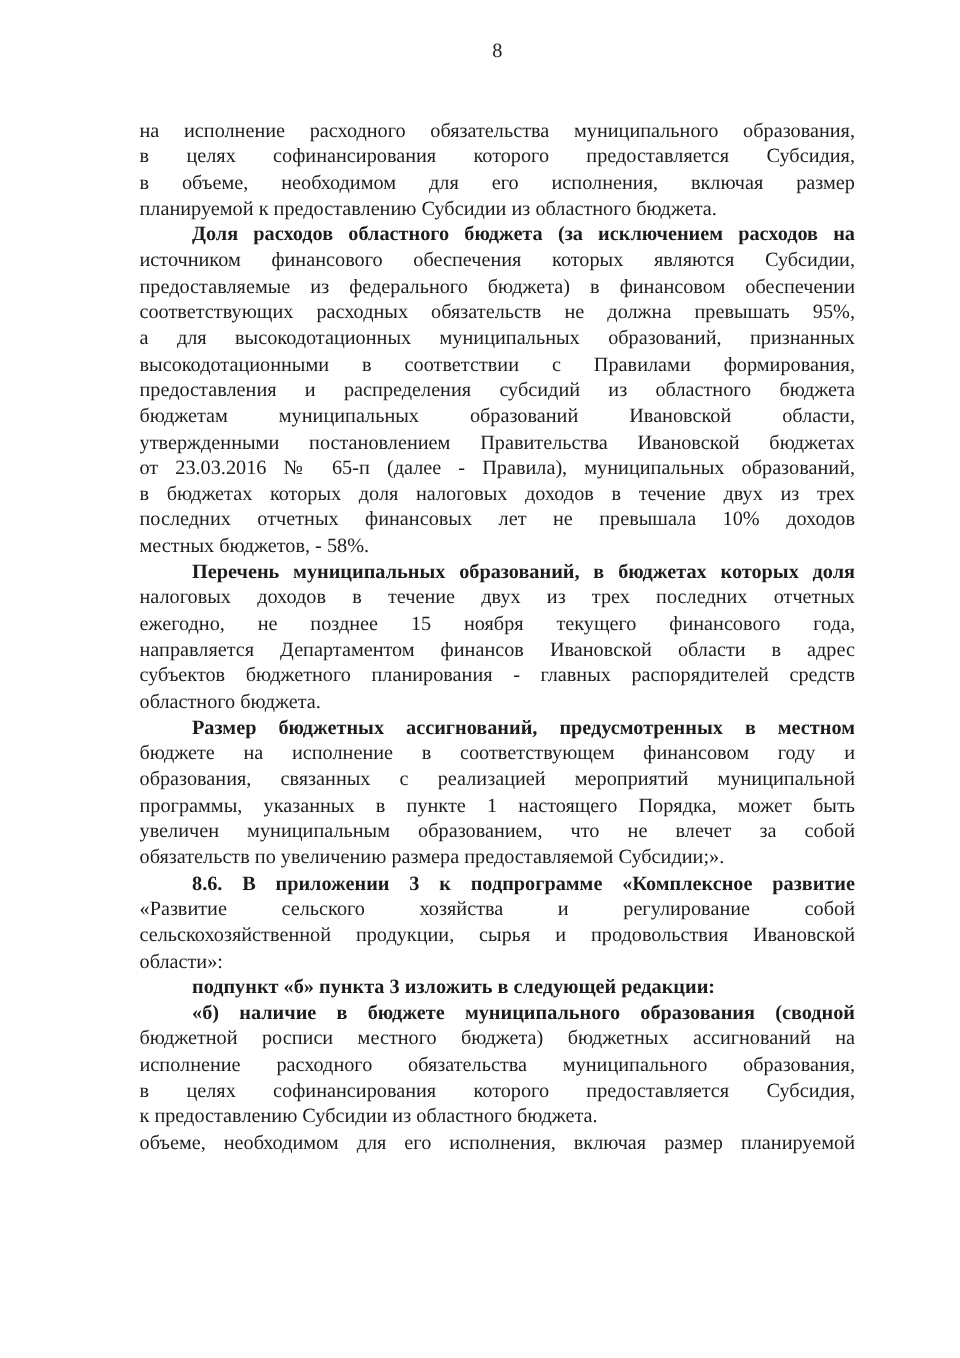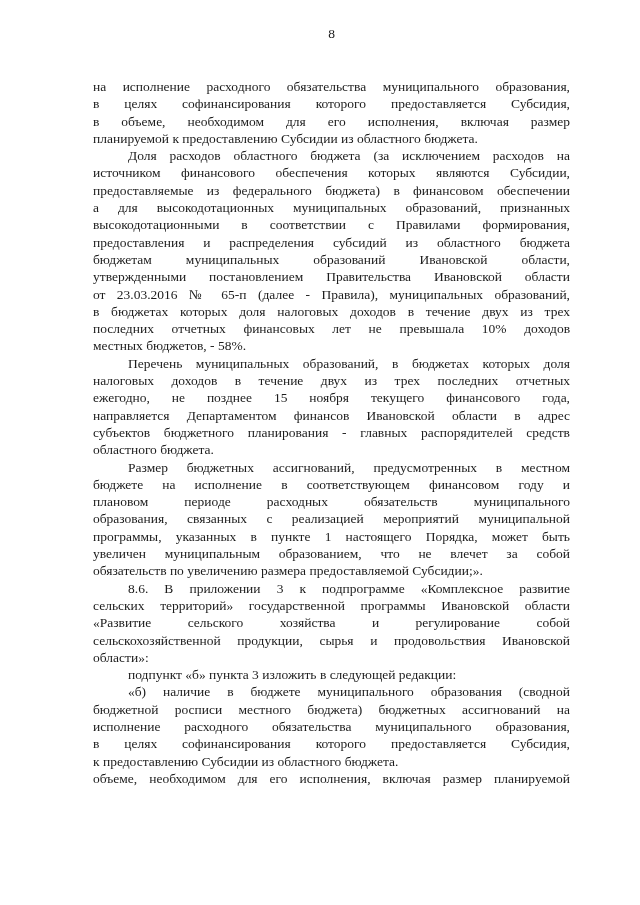--- a/index.html
+++ b/index.html
@@ -38,20 +38,21 @@
   .line {
     line-height: 17.3px;
     height: 17.3px;
     text-align: justify;
     text-align-last: justify;
     white-space: normal;
     overflow: hidden;
   }
   .line.indent {
     padding-left: 35px;
+    font-weight: bold;
   }
   .line.last {
     text-align-last: left;
   }
 </style>
 </head>
 <body>
 
 <div class="page">
   <div class="page-number">8</div>
@@ -59,50 +60,49 @@
       <div class="paragraph">
         <div class="line">на исполнение расходного обязательства муниципального образования,</div>
         <div class="line">в целях софинансирования которого предоставляется Субсидия,</div>
         <div class="line">в объеме, необходимом для его исполнения, включая размер</div>
         <div class="line last">планируемой к предоставлению Субсидии из областного бюджета.</div>
       </div>
       <div class="paragraph">
         <div class="line indent">Доля расходов областного бюджета (за исключением расходов на</div>
         <div class="line">источником финансового обеспечения которых являются Субсидии,</div>
         <div class="line">предоставляемые из федерального бюджета) в финансовом обеспечении</div>
+        <div class="line">соответствующих расходных обязательств не должна превышать 95%,</div>
         <div class="line">а для высокодотационных муниципальных образований, признанных</div>
         <div class="line">высокодотационными в соответствии с Правилами формирования,</div>
         <div class="line">предоставления и распределения субсидий из областного бюджета</div>
         <div class="line">бюджетам муниципальных образований Ивановской области,</div>
-        <div class="line">утвержденными постановлением Правительства Ивановской области</div>
+        <div class="line">утвержденными постановлением Правительства Ивановской бюджетах</div>
         <div class="line">от 23.03.2016 № 65-п (далее - Правила), муниципальных образований,</div>
         <div class="line">в бюджетах которых доля налоговых доходов в течение двух из трех</div>
         <div class="line">последних отчетных финансовых лет не превышала 10% доходов</div>
         <div class="line last">местных бюджетов, - 58%.</div>
       </div>
       <div class="paragraph">
         <div class="line indent">Перечень муниципальных образований, в бюджетах которых доля</div>
         <div class="line">налоговых доходов в течение двух из трех последних отчетных</div>
         <div class="line">ежегодно, не позднее 15 ноября текущего финансового года,</div>
         <div class="line">направляется Департаментом финансов Ивановской области в адрес</div>
         <div class="line">субъектов бюджетного планирования - главных распорядителей средств</div>
         <div class="line last">областного бюджета.</div>
       </div>
       <div class="paragraph">
         <div class="line indent">Размер бюджетных ассигнований, предусмотренных в местном</div>
         <div class="line">бюджете на исполнение в соответствующем финансовом году и</div>
-        <div class="line">плановом периоде расходных обязательств муниципального</div>
         <div class="line">образования, связанных с реализацией мероприятий муниципальной</div>
         <div class="line">программы, указанных в пункте 1 настоящего Порядка, может быть</div>
         <div class="line">увеличен муниципальным образованием, что не влечет за собой</div>
         <div class="line last">обязательств по увеличению размера предоставляемой Субсидии;».</div>
       </div>
       <div class="paragraph">
         <div class="line indent">8.6. В приложении 3 к подпрограмме «Комплексное развитие</div>
-        <div class="line">сельских территорий» государственной программы Ивановской области</div>
         <div class="line">«Развитие сельского хозяйства и регулирование собой</div>
         <div class="line">сельскохозяйственной продукции, сырья и продовольствия Ивановской</div>
         <div class="line last">области»:</div>
       </div>
       <div class="paragraph">
         <div class="line indent last">подпункт «б» пункта 3 изложить в следующей редакции:</div>
       </div>
       <div class="paragraph">
         <div class="line indent">«б) наличие в бюджете муниципального образования (сводной</div>
         <div class="line">бюджетной росписи местного бюджета) бюджетных ассигнований на</div>

